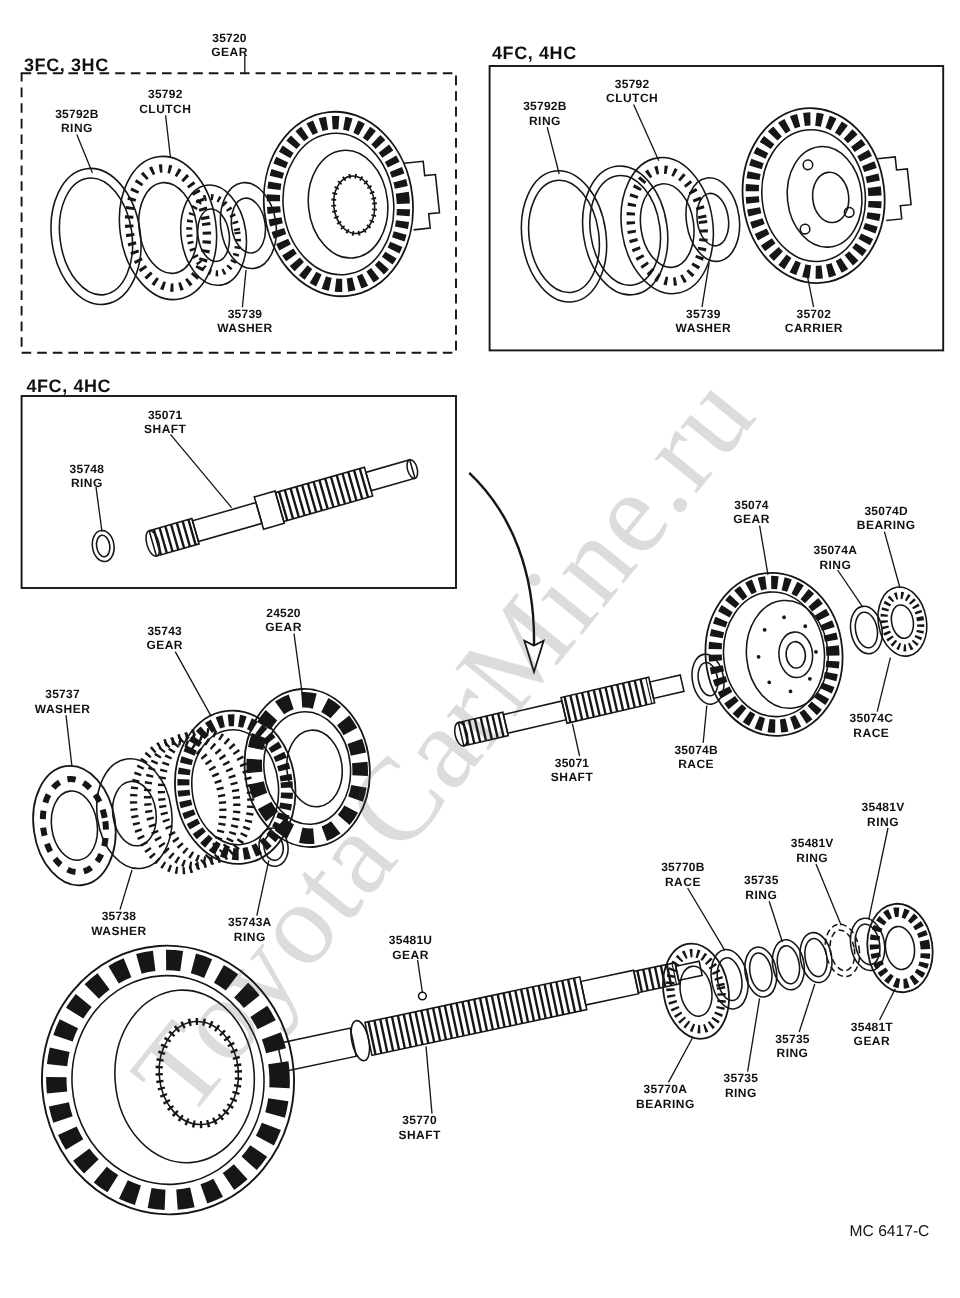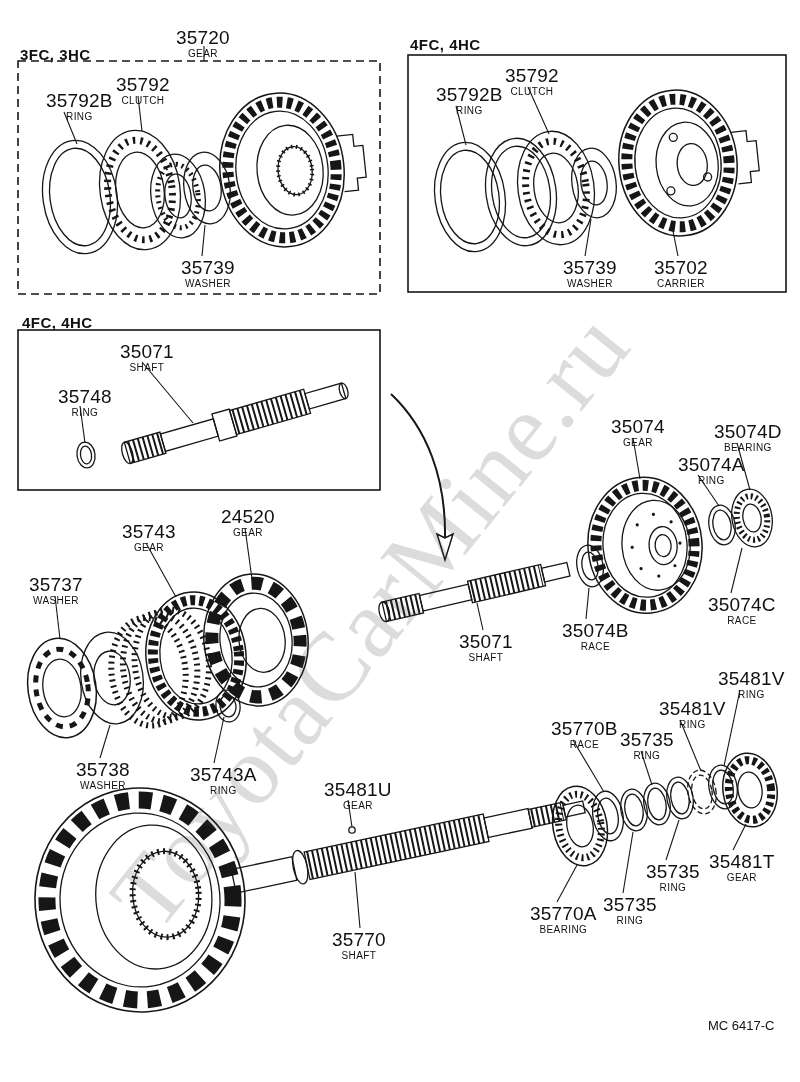--- a/index.html
+++ b/index.html
@@ -10,22 +10,22 @@
   }
   .art { position:absolute; left:0; top:0; }
   .watermark {
     position:absolute; left:370px; top:620px; white-space:nowrap;
     transform:translate(-50%,-50%) rotate(-51deg);
     font-size:98px; letter-spacing:2px; font-weight:400;
     color:rgba(60,60,60,0.18); pointer-events:none;
     font-family:"Liberation Serif", serif;
   }
   .label { position:absolute; text-align:center; line-height:1.05; }
-  .label .pn { font-size:19px; font-weight:400; letter-spacing:0.2px; }
-  .label .cap { font-size:10px; font-weight:400; letter-spacing:0.4px; margin-top:1px; }
+  .label .pn { font-size:10px; font-weight:700; letter-spacing:0.2px; }
+  .label .cap { font-size:10px; font-weight:700; letter-spacing:0.4px; margin-top:1px; }
   .sec { position:absolute; font-size:15px; font-weight:700; letter-spacing:0.5px; }
   .doc { position:absolute; font-size:13px; font-weight:400; }
 </style>
 </head>
 <body>
 
 <div class="page">
 
   <svg class="art" width="800" height="1082" viewBox="0 0 800 1082">
     <g stroke="#161616" fill="none" stroke-width="1.3" stroke-linecap="butt">

